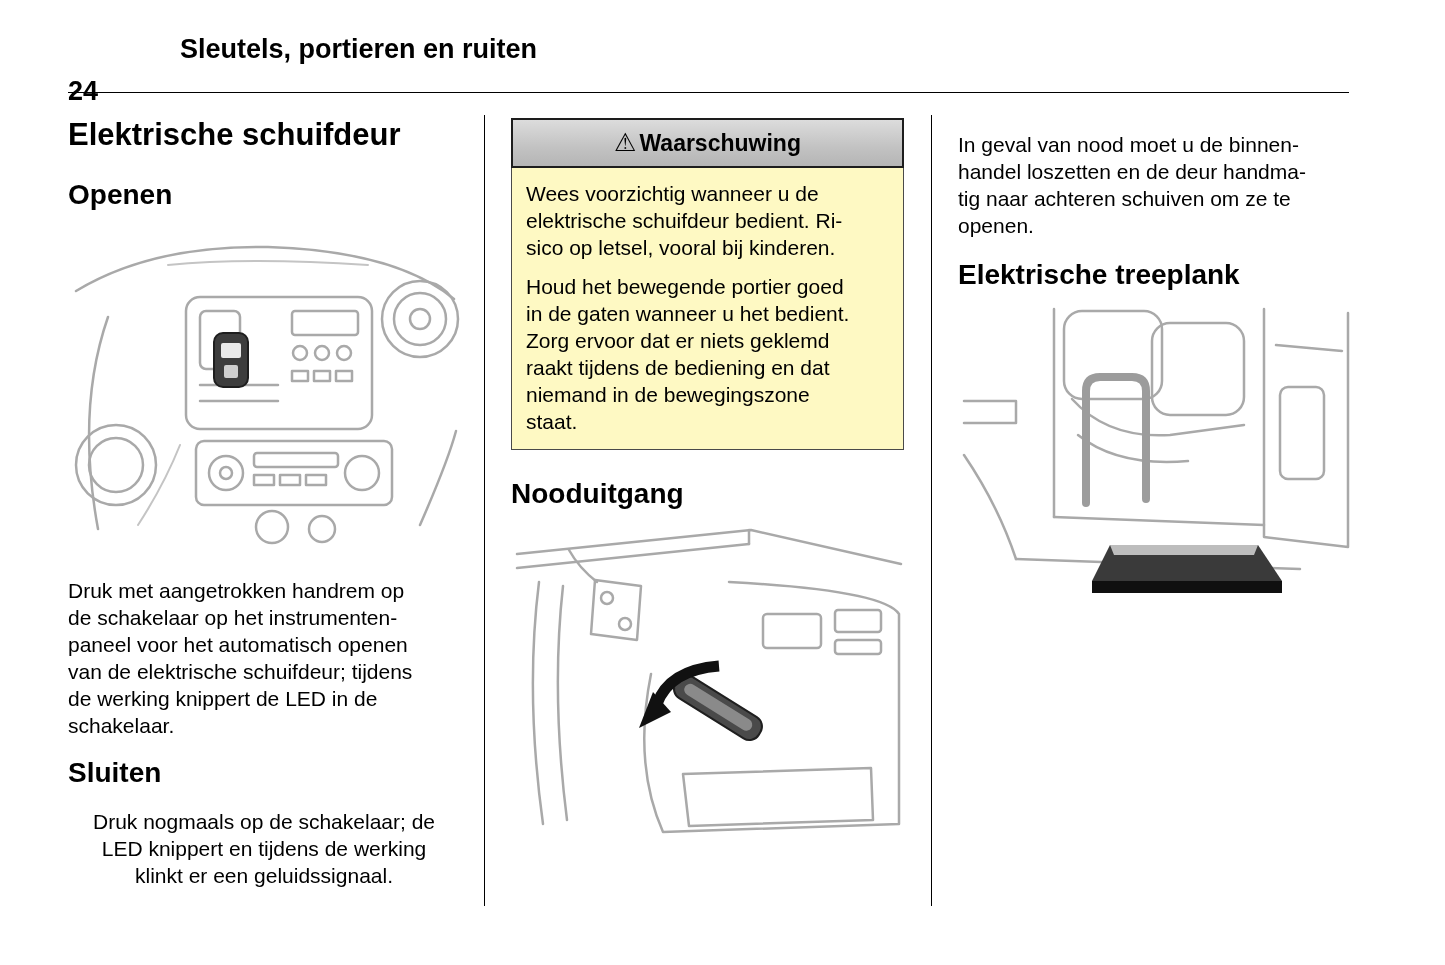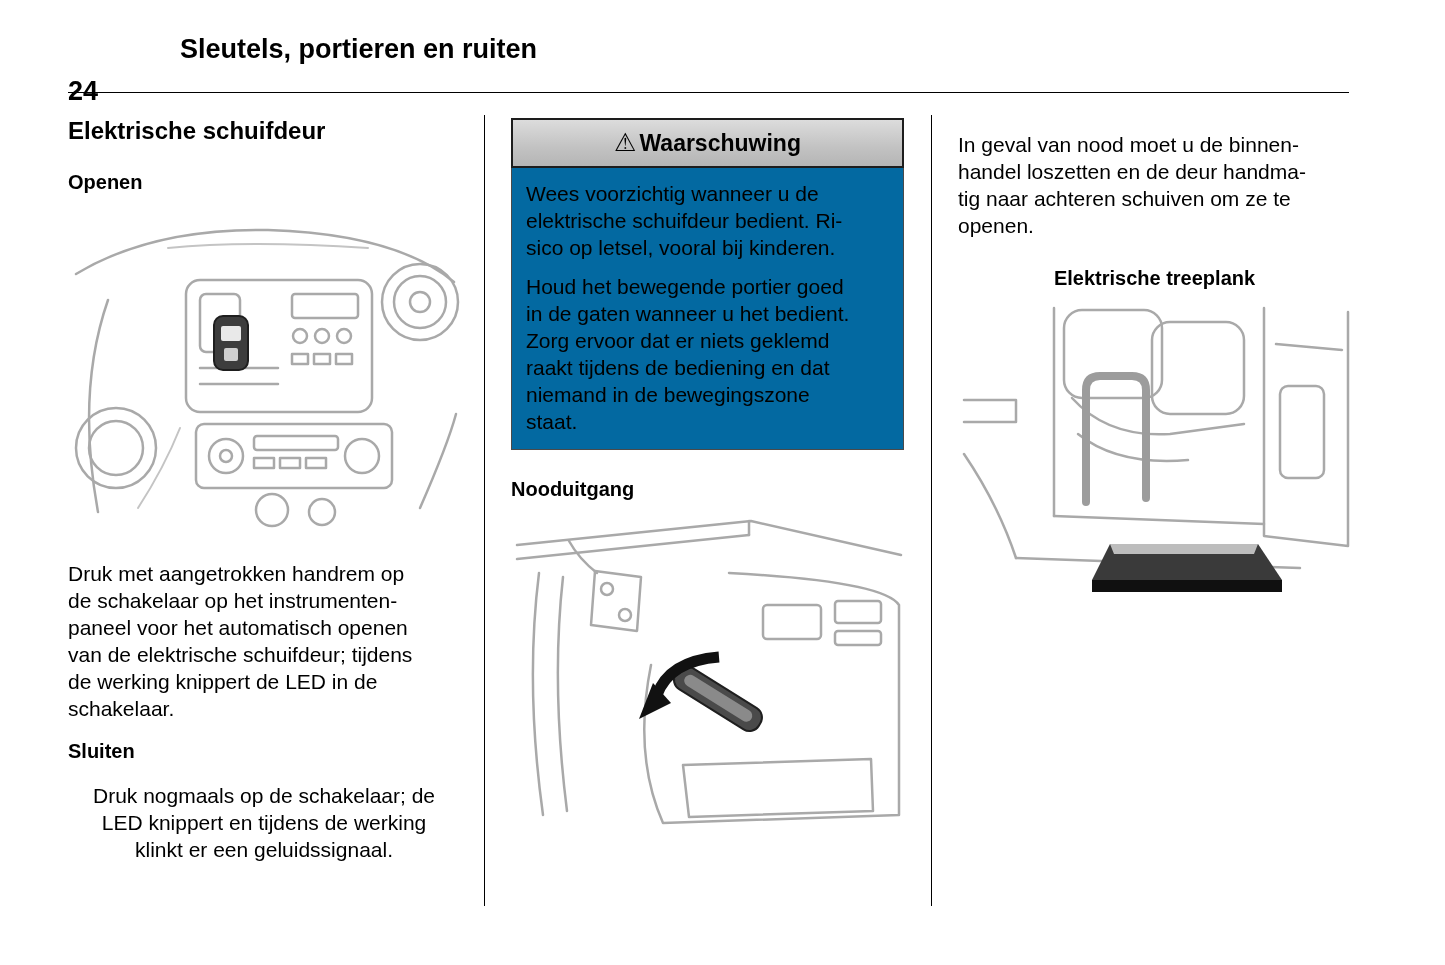--- a/index.html
+++ b/index.html
@@ -21,22 +21,22 @@
   .vdiv { position: absolute; top: 115px; height: 791px; width: 1px; background: #000; }
   .vdiv1 { left: 484px; }
   .vdiv2 { left: 931px; }
 
   
   .col { position: absolute; top: 115px; }
   .col1 { left: 68px;  width: 392px; }
   .col2 { left: 511px; width: 393px; }
   .col3 { left: 958px; width: 393px; }
 
-  .h-section { font-size: 24px; font-weight: bold; margin: 2px 0 0 0; }
-  .h-sub { font-size: 20px; font-weight: bold; margin: 0; }
+  .h-section { font-size: 31px; font-weight: bold; margin: 2px 0 0 0; }
+  .h-sub { font-size: 28px; font-weight: bold; margin: 0; }
   .bodytext { font-size: 21px; line-height: 27px; white-space: pre-line; }
 
   .mt-sub1 { margin-top: 26px; }
   .fig { display: block; }
   .fig svg { display: block; }
 
   .col1 .fig { margin-top: 14px; }
   .col1 .para1 { margin-top: 32px; }
   .col1 .h-close { margin-top: 18px; }
   .col1 .para2 { margin-top: 19px; text-align: center; }
@@ -47,28 +47,28 @@
     border: 2px solid #1d1d1d;
     background: linear-gradient(180deg, #dcdcdc 0%, #c2c2c2 60%, #b5b5b5 100%);
     height: 46px;
     display: flex; align-items: center; justify-content: center;
     font-size: 23px; font-weight: bold;
   }
   .warnhead .warn-icon { font-size: 25px; font-weight: normal; margin-right: 3px; transform: translateY(-1px); }
   .warnbody {
     border: 1px solid #4a4a4a; border-top: none;
     padding: 12px 14px 14px 14px;
-    background: #0369a1;
+    background: #fef9c3;
   }
   .warnbody .wp1 { margin-bottom: 12px; }
   .col2 .h-emerg { margin-top: 28px; }
   .col2 .fig { margin-top: 12px; }
 
   .col3 .para1 { margin-top: 16px; }
-  .col3 .h-step { margin-top: 28px; text-align: center; }
+  .col3 .h-step { margin-top: 20px; }
   .col3 .fig { margin-top: 14px; }
   .col3 .para2 { margin-top: 26px; }
 
   .sketch { stroke: #a9a9a9; fill: none; stroke-width: 2.5; stroke-linecap: round; stroke-linejoin: round; }
   .sketch-light { stroke: #c4c4c4; fill: none; stroke-width: 2; stroke-linecap: round; stroke-linejoin: round; }
 </style>
 </head>
 <body>
 
 <div class="page">

